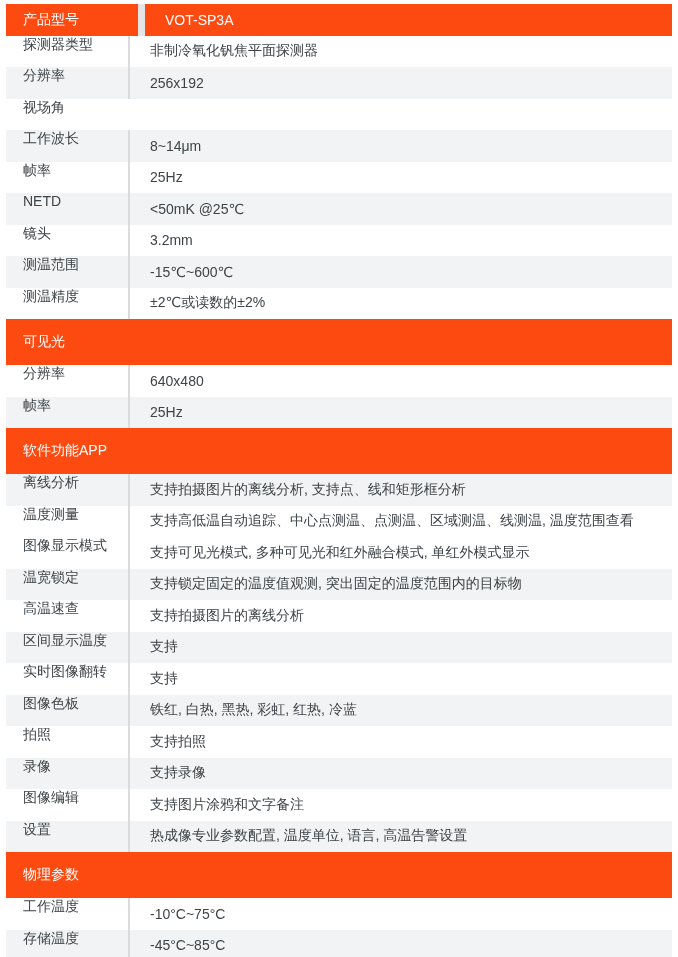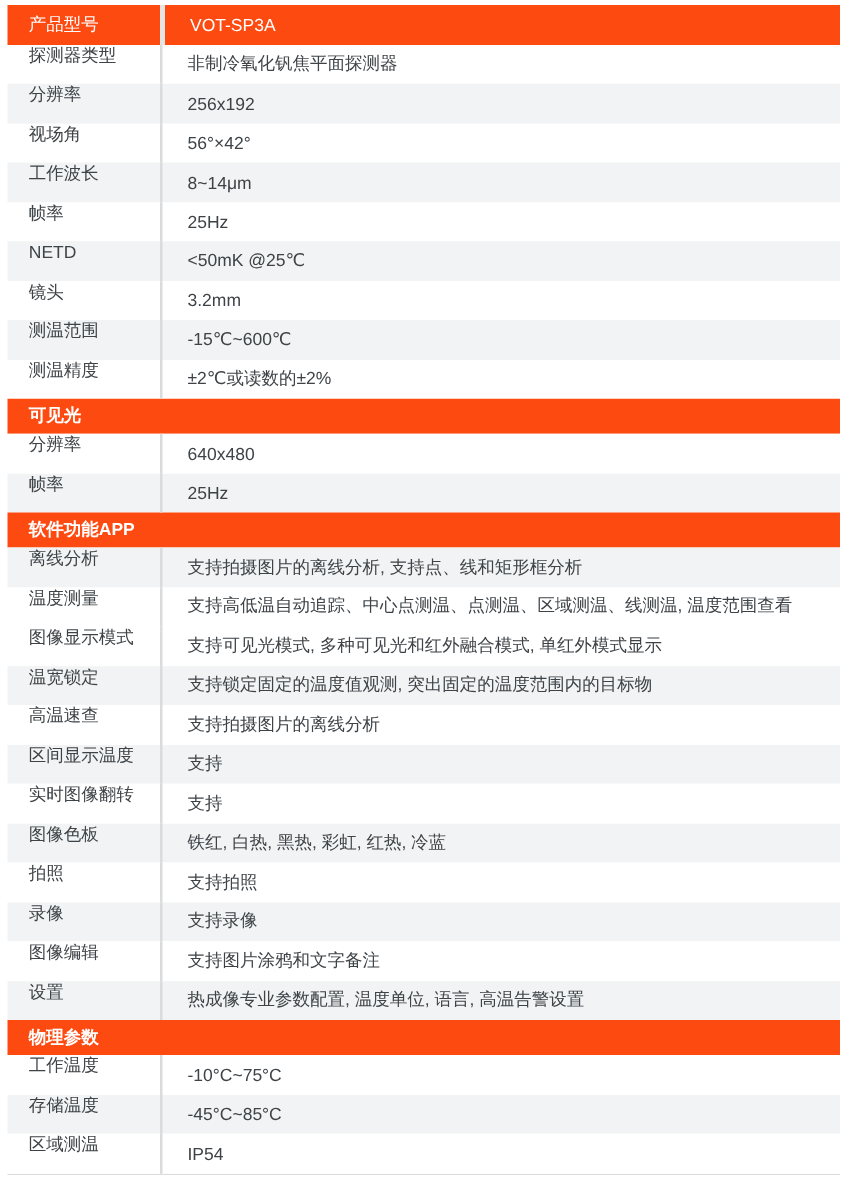--- a/index.html
+++ b/index.html
@@ -42,30 +42,31 @@
     overflow:hidden;
   }
   .header-row{
     display:flex;
     align-items:center;
     height:31.5px;
     background:var(--accent);
     color:#ffffff;
     font-size:14px;
     font-weight:500;
+    gap:10px;
   }
-  .header-row .cell-value{border-left:4px solid #e5e5e5;}
+  .header-row .cell-value{border-left:7px solid #e5e5e5;}
   .section-header{
     display:flex;
     align-items:center;
-    height:28px;
+    height:46px;
     background:var(--accent);
     color:#ffffff;
     font-size:14px;
-    font-weight:700;
+    font-weight:400;
     padding-left:17px;
   }
 </style>
 </head>
 <body>
 
 <div class="spec-table">
 
   <div class="header-row">
     <div class="cell-label">产品型号</div>
@@ -75,21 +76,20 @@
   <div class="row">
     <div class="cell-label">探测器类型</div>
     <div class="cell-value">非制冷氧化钒焦平面探测器</div>
   </div>
   <div class="row alt">
     <div class="cell-label">分辨率</div>
     <div class="cell-value">256x192</div>
   </div>
   <div class="row">
     <div class="cell-label">视场角</div>
-    <div class="cell-value">56°×42°</div>
   </div>
   <div class="row alt">
     <div class="cell-label">工作波长</div>
     <div class="cell-value">8~14μm</div>
   </div>
   <div class="row">
     <div class="cell-label">帧率</div>
     <div class="cell-value">25Hz</div>
   </div>
   <div class="row alt">

